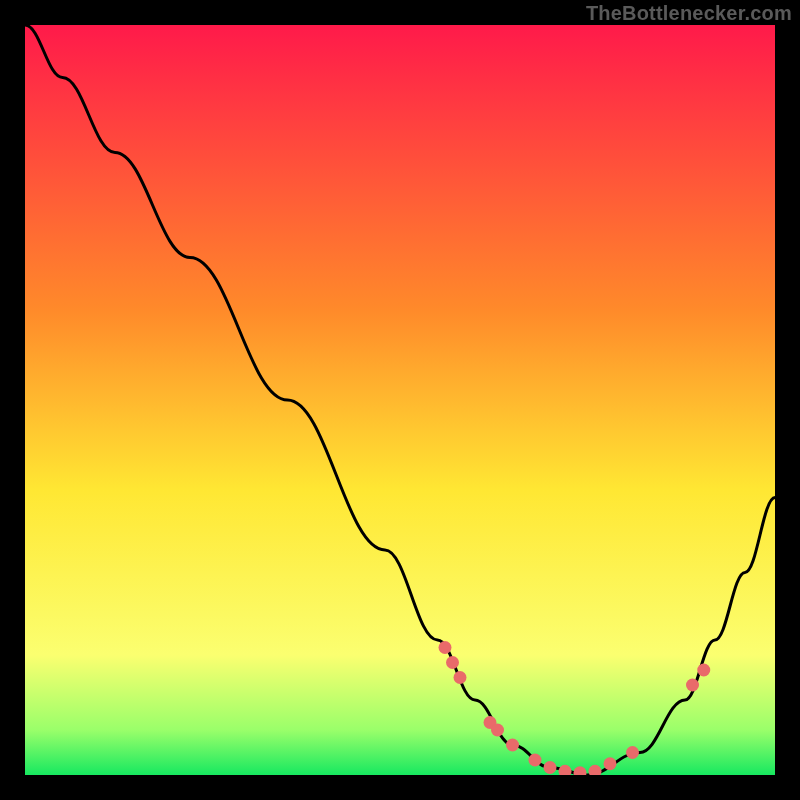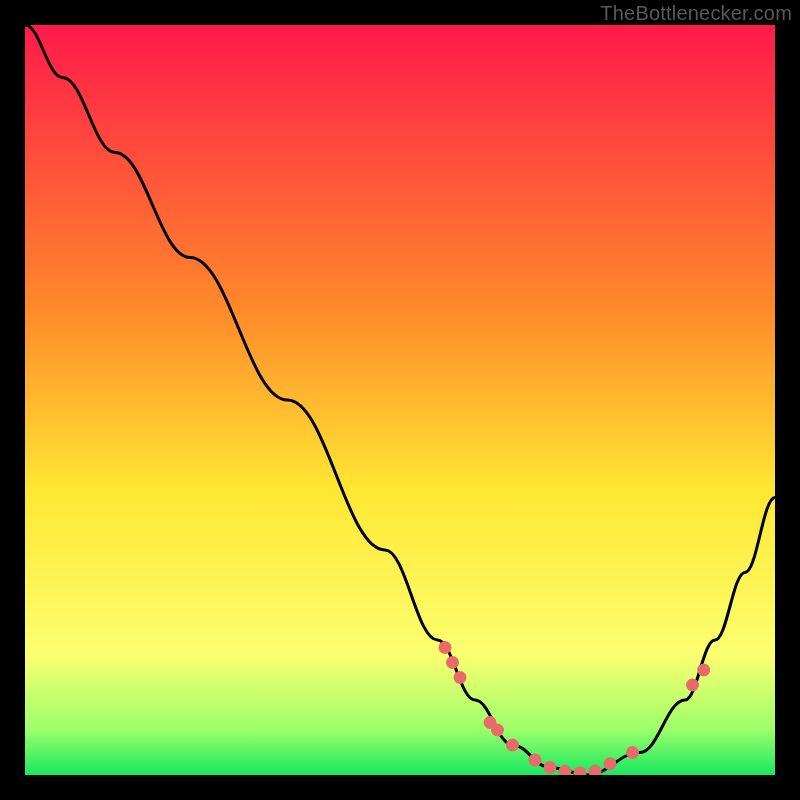--- a/index.html
+++ b/index.html
@@ -17,21 +17,21 @@
     top: 25px;
     width: 750px;
     height: 750px;
     box-sizing: border-box;
   }
   .attribution {
     position: absolute;
     top: 2px;
     right: 8px;
     font-size: 20px;
-    font-weight: 400;
+    font-weight: 700;
     color: #5a5a5a;
     letter-spacing: 0.2px;
   }
   svg { display: block; }
 </style>
 </head>
 <body>
 
 <div class="attribution">TheBottlenecker.com</div>
 

